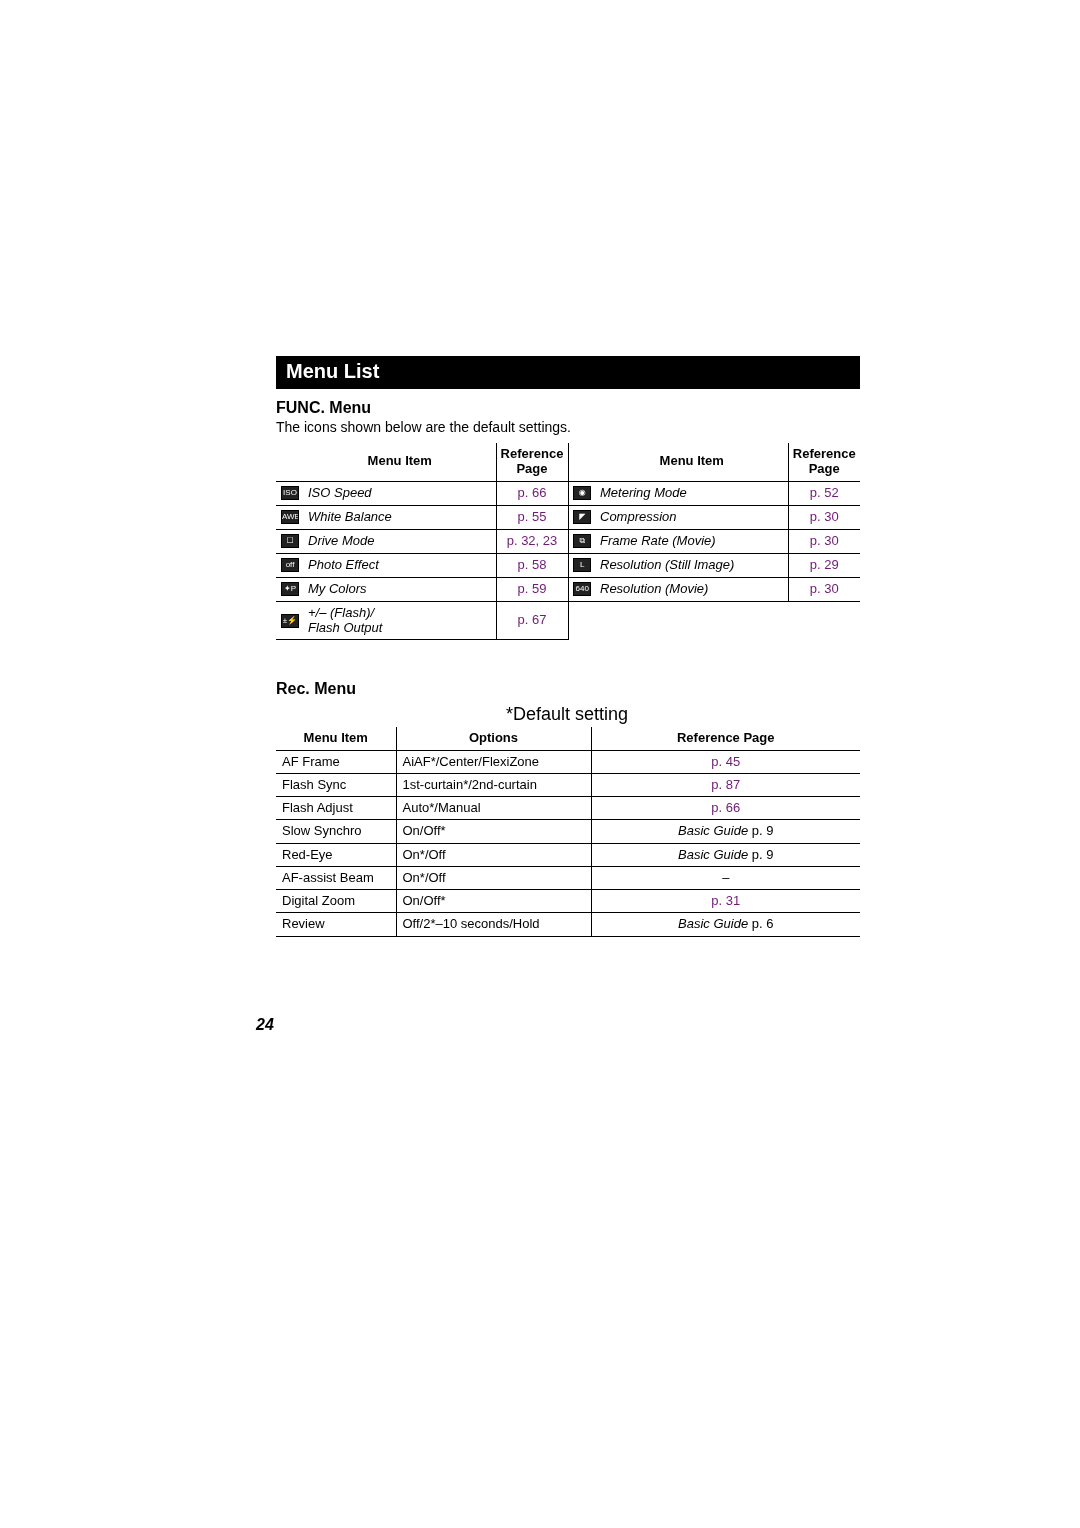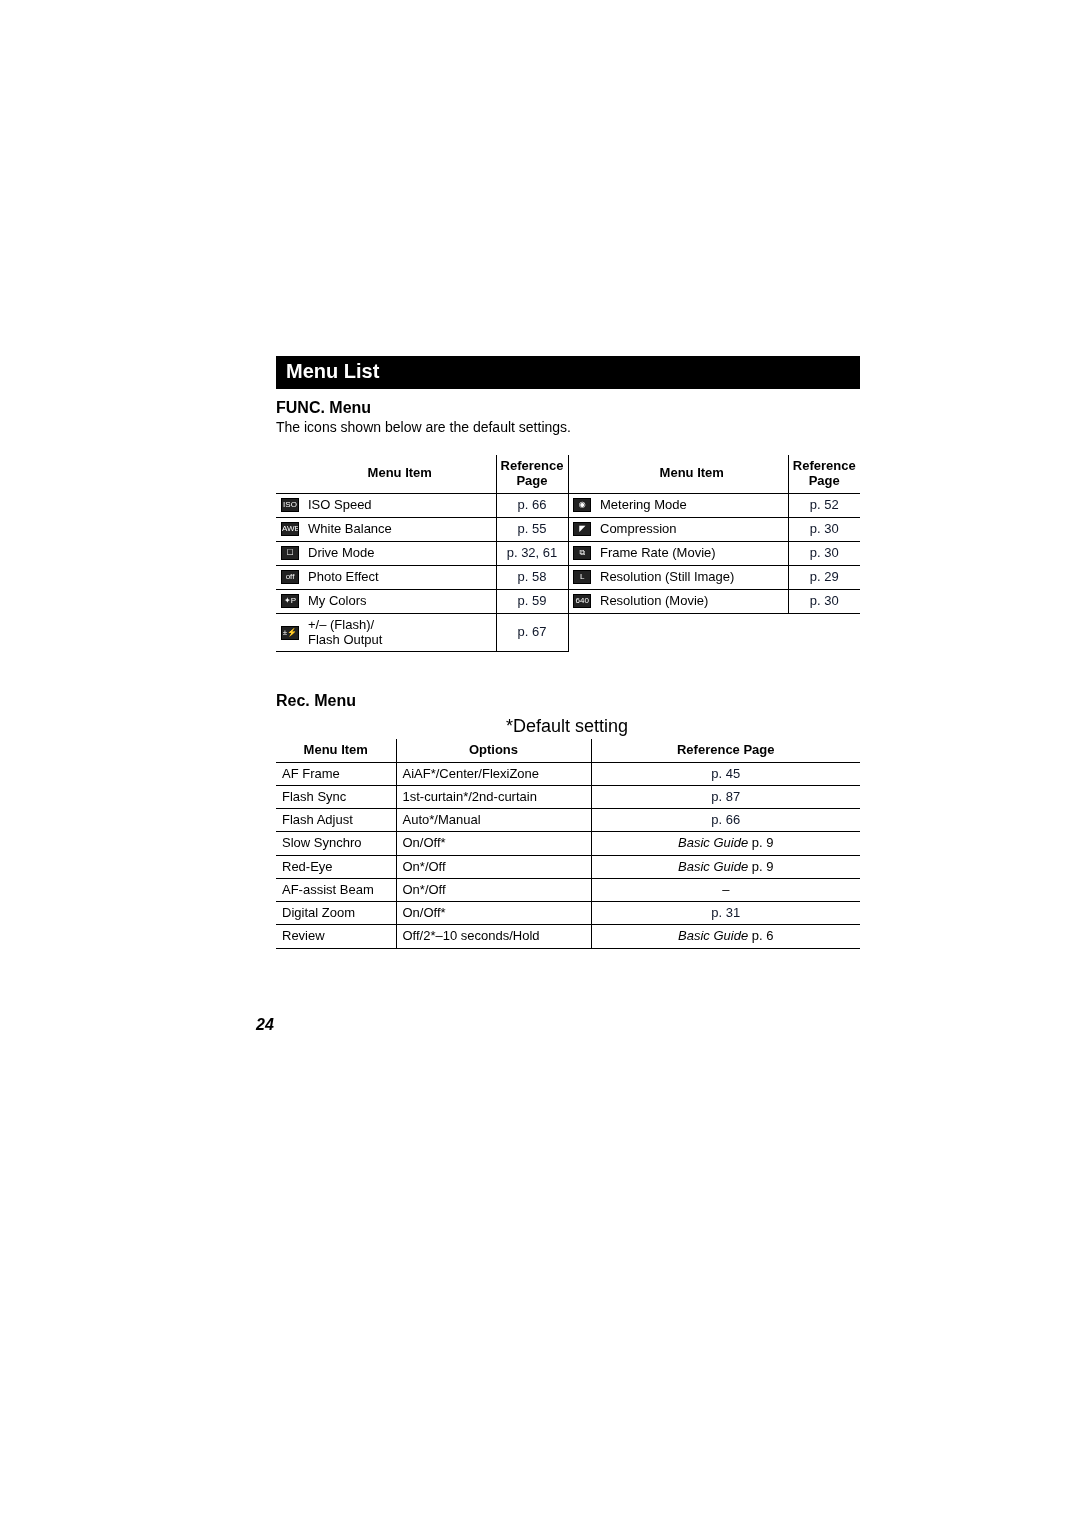--- a/index.html
+++ b/index.html
@@ -24,45 +24,45 @@
     padding: 4px 10px 6px 10px;
     margin-bottom: 10px;
   }
   .section-title {
     font-weight: bold;
     font-size: 16px;
     margin: 6px 0 2px 0;
   }
   .subtitle {
     font-size: 14px;
-    margin-bottom: 20px;
+    margin-bottom: 8px;
   }
   .func-table {
     border-collapse: collapse;
     width: 100%;
     table-layout: fixed;
   }
   .func-table th, .func-table td {
     border: 1px solid #000;
     font-size: 13px;
     padding: 4px 4px;
     vertical-align: middle;
     line-height: 1.15;
   }
   .func-table th {
     font-weight: bold;
     text-align: center;
     border-top: none;
   }
   .func-table .col-icon { width: 28px; text-align: center; border-right: none; padding:2px;}
-  .func-table .col-label { border-left: none; }
+  .func-table .col-label { border-left: none; font-style: italic; }
   .func-table .col-ref { width: 72px; text-align: center; }
   .noborder-left { border-left: none !important; }
   .noborder-right { border-right: none !important; }
-  .ref-link { color: #0f172a; }
+  .ref-link { color: #701a75; }
   .icon-box {
     display: inline-block;
     width: 18px; height: 14px;
     border: 1px solid #000;
     background: #222;
     color: #fff;
     font-size: 8px;
     line-height: 12px;
     text-align: center;
     vertical-align: middle;
@@ -147,21 +147,21 @@
           <td class="col-icon noborder-left" style=""><span class="icon-box">AWB</span></td>
           <td class="col-label" style="">White Balance</td>
           <td class="col-ref" style=""><span class="ref-link">p. 55</span></td>
           <td class="col-icon" style=""><span class="icon-box">◤</span></td>
           <td class="col-label" style="">Compression</td>
           <td class="col-ref noborder-right" style=""><span class="ref-link">p. 30</span></td>
         </tr>
         <tr>
           <td class="col-icon noborder-left" style=""><span class="icon-box">☐</span></td>
           <td class="col-label" style="">Drive Mode</td>
-          <td class="col-ref" style=""><span class="ref-link">p. 32, 61</span></td>
+          <td class="col-ref" style=""><span class="ref-link">p. 32, 23</span></td>
           <td class="col-icon" style=""><span class="icon-box">⧉</span></td>
           <td class="col-label" style="">Frame Rate (Movie)</td>
           <td class="col-ref noborder-right" style=""><span class="ref-link">p. 30</span></td>
         </tr>
         <tr>
           <td class="col-icon noborder-left" style=""><span class="icon-box">off</span></td>
           <td class="col-label" style="">Photo Effect</td>
           <td class="col-ref" style=""><span class="ref-link">p. 58</span></td>
           <td class="col-icon" style=""><span class="icon-box">L</span></td>
           <td class="col-label" style="">Resolution (Still Image)</td>

